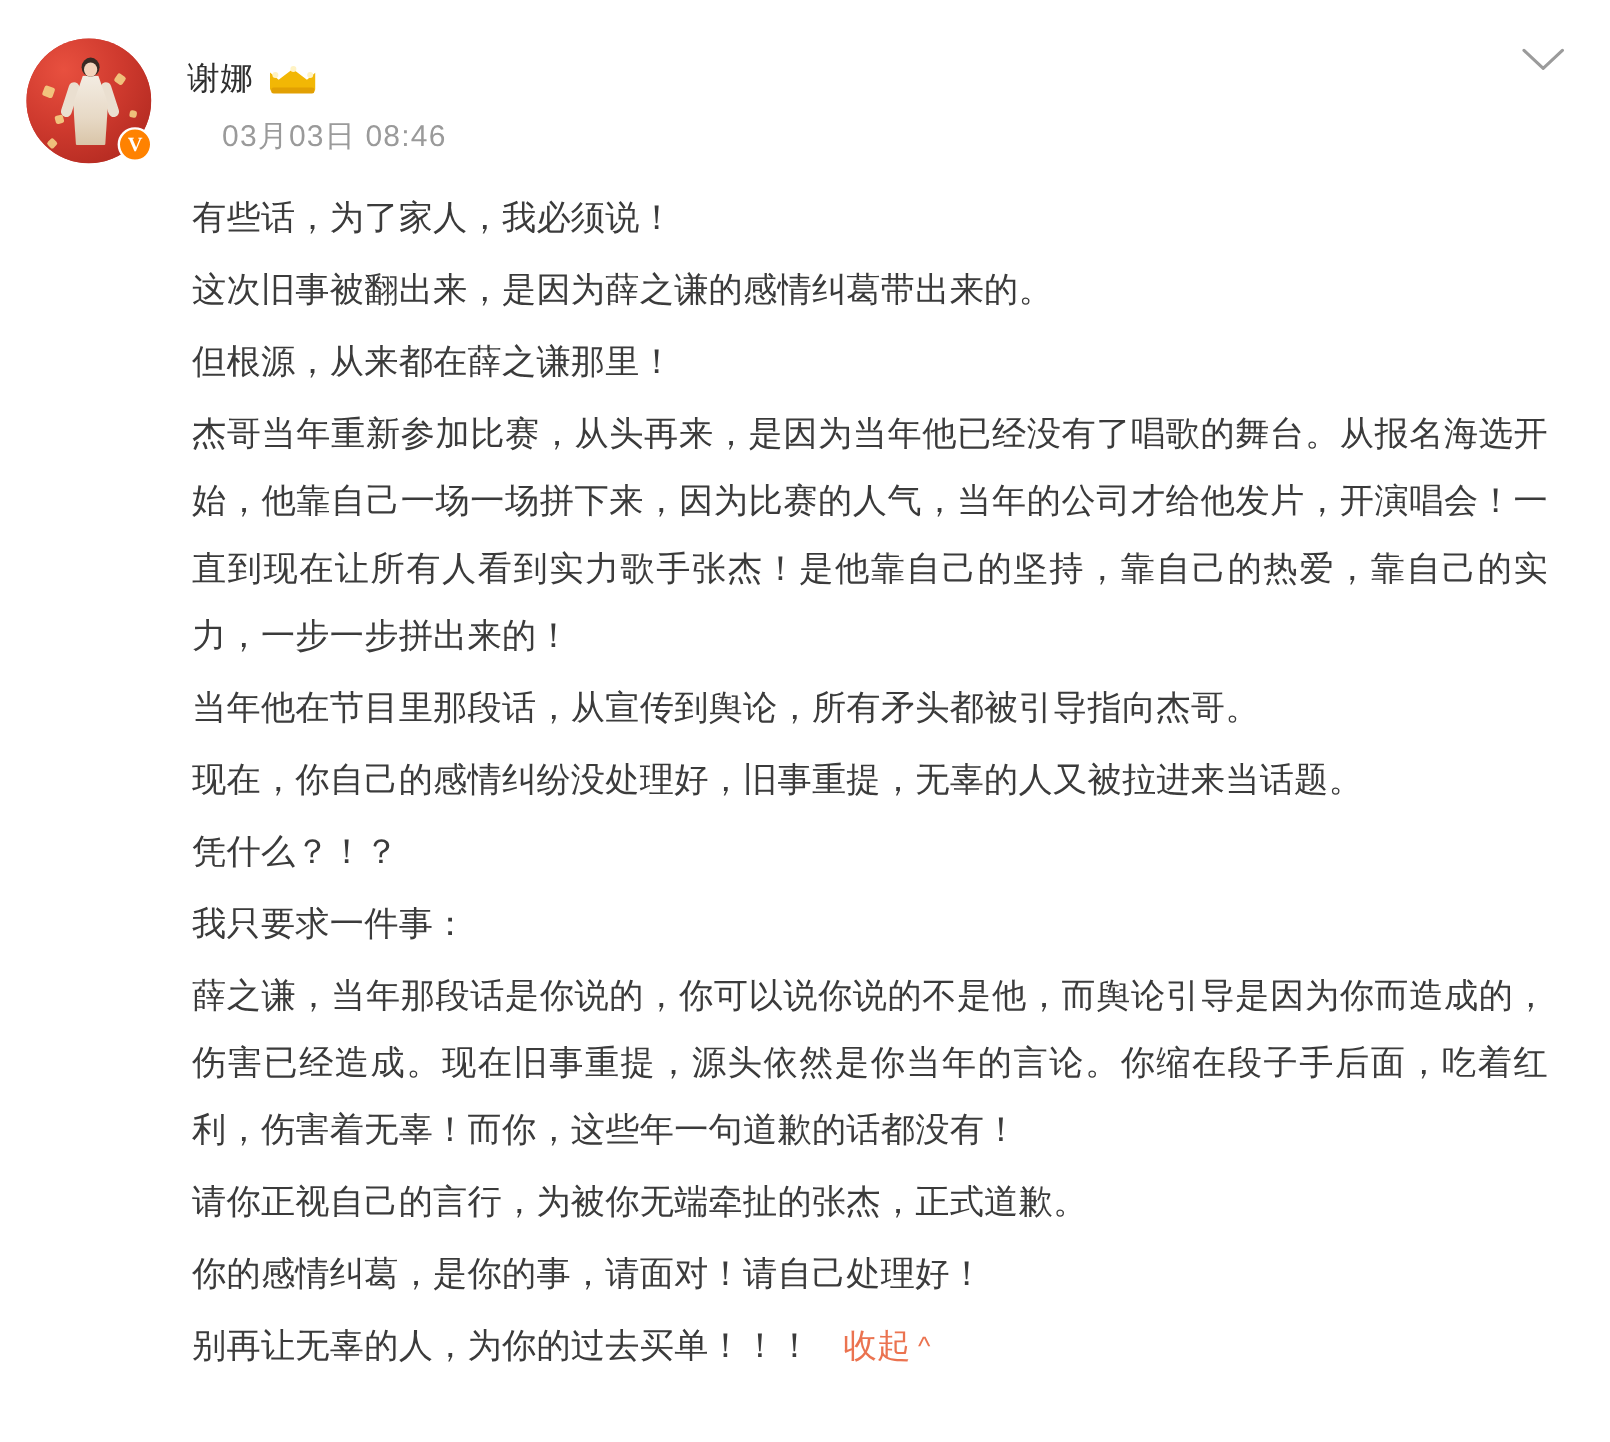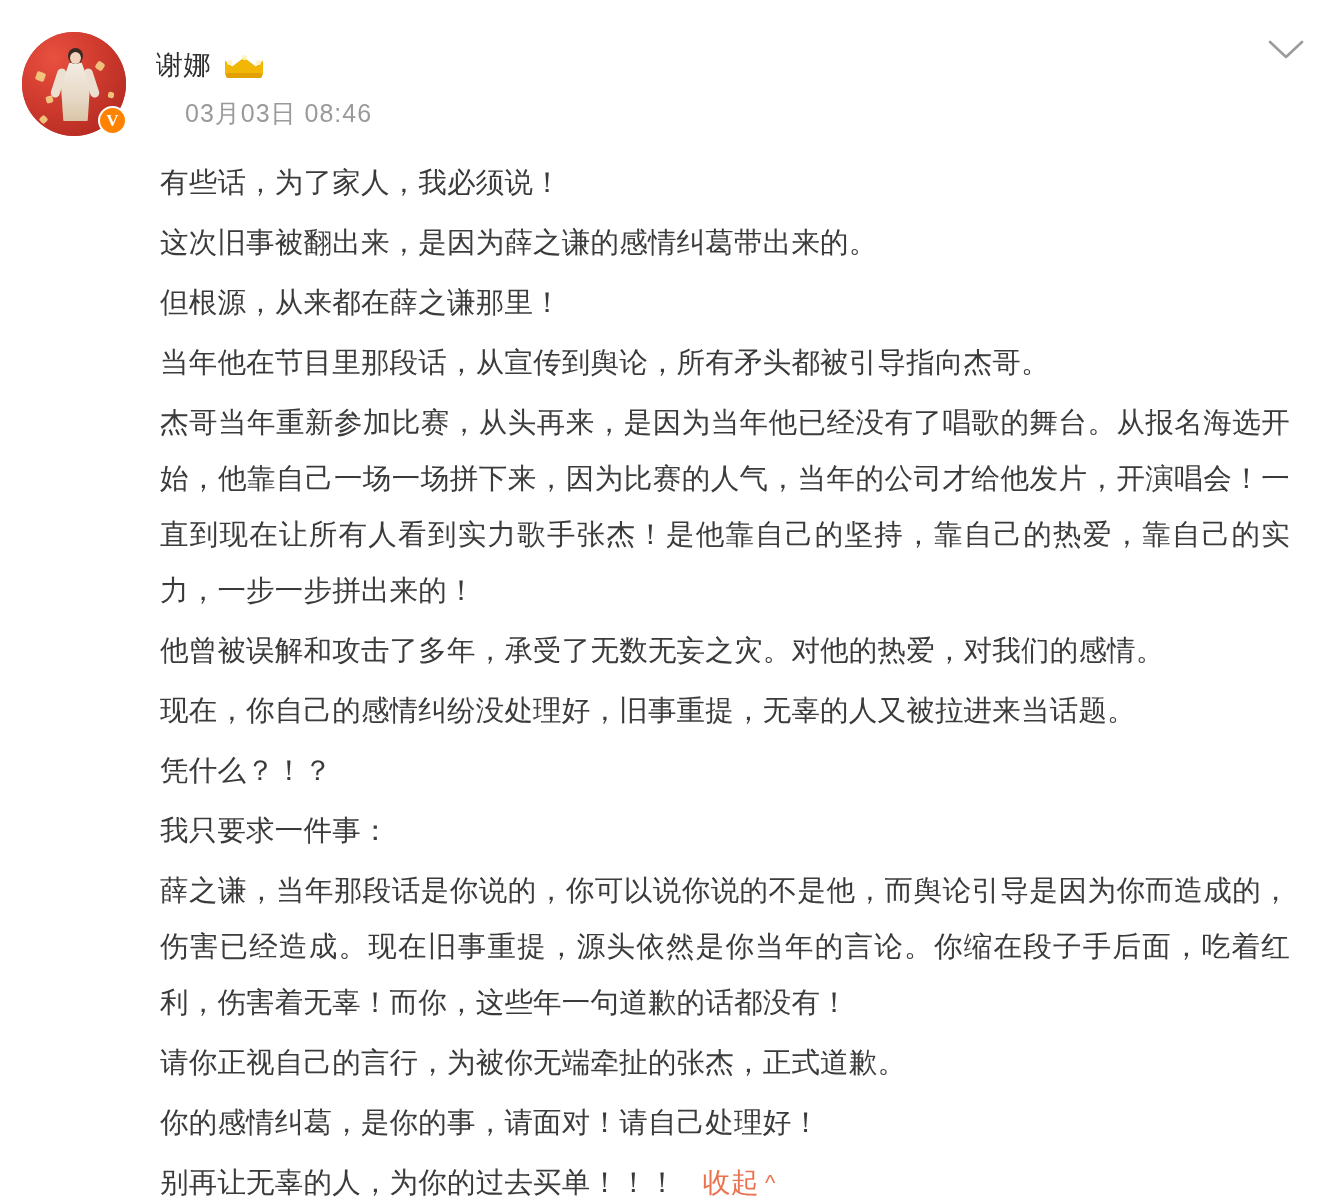--- a/index.html
+++ b/index.html
@@ -271,23 +271,22 @@
       <svg width="40" height="28" viewBox="0 0 40 28" fill="none" aria-hidden="true">
         <path d="M4 6 L20 21 L36 6" stroke="#9b9b9b" stroke-width="2.6" fill="none" stroke-linecap="round" stroke-linejoin="round"></path>
       </svg>
     </div>
   </div>
 
   <div class="content">
     <p>有些话，为了家人，我必须说！</p>
     <p>这次旧事被翻出来，是因为薛之谦的感情纠葛带出来的。</p>
     <p>但根源，从来都在薛之谦那里！</p>
+    <p>杰哥当年重新参加比赛，从头再来，是因为当年他已经没有了唱歌的舞台。从报名海选开始，他靠自己一场一场拼下来，因为比赛的人气，当年的公司才给他发片，开演唱会！一直到现在让所有人看到实力歌手张杰！是他靠自己的坚持，靠自己的热爱，靠自己的实力，一步一步拼出来的！</p>
     <p>当年他在节目里那段话，从宣传到舆论，所有矛头都被引导指向杰哥。</p>
-    <p>杰哥当年重新参加比赛，从头再来，是因为当年他已经没有了唱歌的舞台。从报名海选开始，他靠自己一场一场拼下来，因为比赛的人气，当年的公司才给他发片，开演唱会！一直到现在让所有人看到实力歌手张杰！是他靠自己的坚持，靠自己的热爱，靠自己的实力，一步一步拼出来的！</p>
-    <p>他曾被误解和攻击了多年，承受了无数无妄之灾。对他的热爱，对我们的感情。</p>
     <p>现在，你自己的感情纠纷没处理好，旧事重提，无辜的人又被拉进来当话题。</p>
     <p>凭什么？！？</p>
     <p>我只要求一件事：</p>
     <p>薛之谦，当年那段话是你说的，你可以说你说的不是他，而舆论引导是因为你而造成的，伤害已经造成。现在旧事重提，源头依然是你当年的言论。你缩在段子手后面，吃着红利，伤害着无辜！而你，这些年一句道歉的话都没有！</p>
     <p>请你正视自己的言行，为被你无端牵扯的张杰，正式道歉。</p>
     <p>你的感情纠葛，是你的事，请面对！请自己处理好！</p>
     <p>
       <span>别再让无辜的人，为你的过去买单！！！</span><span class="fold-link"><span>收起</span><span class="caret">^</span></span>
     </p>
   </div>

